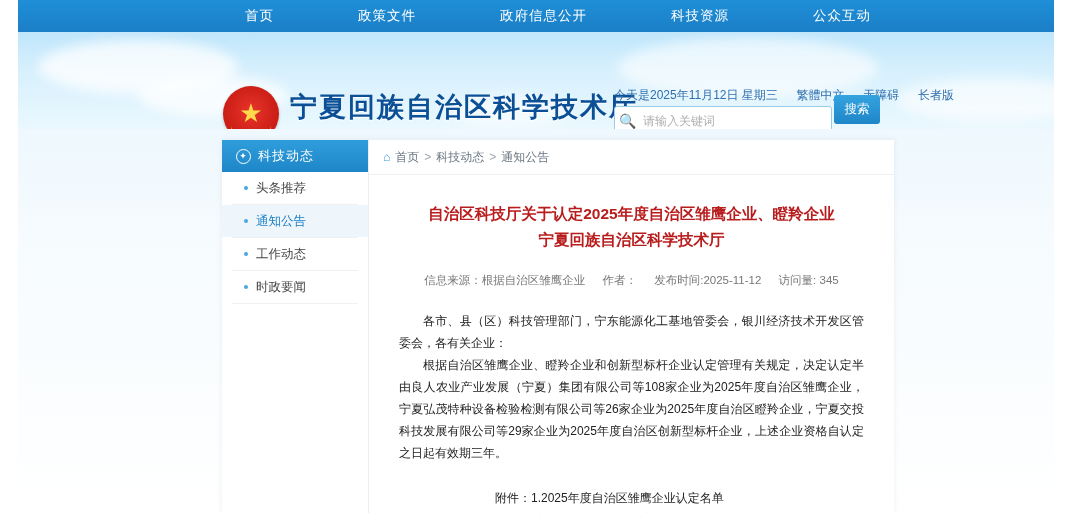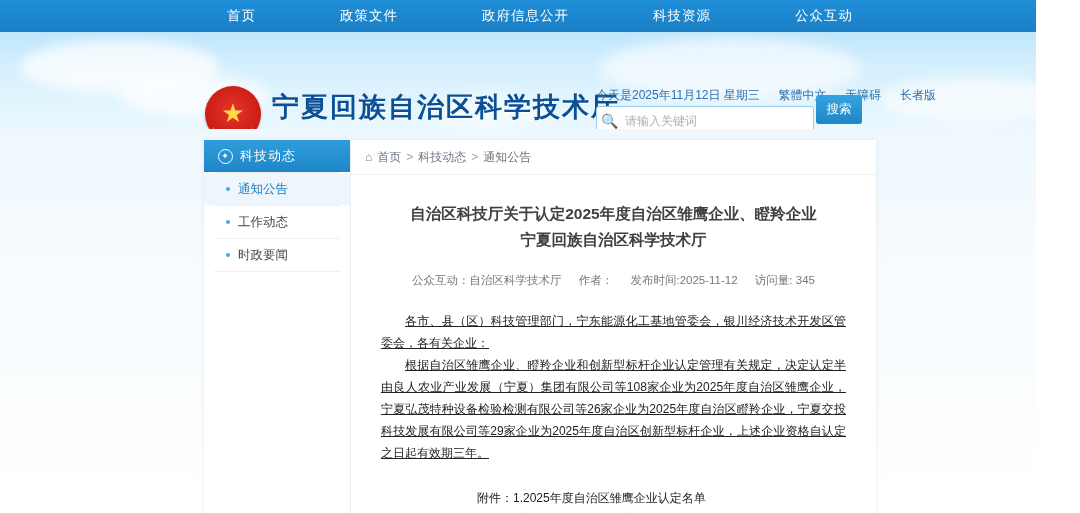--- a/index.html
+++ b/index.html
@@ -7,20 +7,21 @@
     margin: 0; padding: 0;
     width: 1080px; height: 513px;
     font-family: "Liberation Sans", sans-serif;
     background: #ffffff;
     overflow: hidden;
   }
   #page {
     position: relative;
     width: 1036px; height: 513px;
     overflow: hidden;
+    margin-left: 18px;
   }
 
   
   .topnav {
     position: absolute; top: 0; left: 0;
     width: 1080px; height: 32px;
     background: linear-gradient(180deg,#1e8fd8 0%, #1b7fc6 100%);
     display: flex; align-items: center; justify-content: center;
     gap: 0px;
   }
@@ -184,38 +185,37 @@
   .crumb .home-ico { color: #3d9ad6; margin-right: 5px; font-size: 12px;}
   .crumb a { color: #6a7682; text-decoration: none; cursor: pointer;}
   .crumb .sp { margin: 0 5px; color: #9aa6b0; }
   .crumb .cur { color: #6a7682; }
 
   .doc-title {
     margin: 26px 38px 0 38px;
     text-align: center;
     font-size: 15.5px;
     font-weight: bold;
-    color: #404040;
+    color: #b91c1c;
     line-height: 26px;
   }
   .doc-meta {
     margin-top: 20px;
     text-align: center;
     font-size: 11.5px;
     color: #777;
   }
   .doc-meta span { margin: 0 7px; }
 
   .doc-body {
     margin: 22px 30px 0 30px;
     font-size: 12px;
     color: #222;
     line-height: 22px;
     text-align: justify;
-    text-decoration: underline;
   }
   .doc-body p { margin: 0; text-indent: 2em; }
 
   .attach {
     margin: 24px 0 0 82px;
     font-size: 12px;
     color: #222;
     line-height: 21px;
   }
   .attach .lbl { }
@@ -269,20 +269,24 @@
 
   <div class="content-wrap">
     <div class="panel">
 
       <div class="sidebar">
         <div class="sidebar-head">
           <span class="hicon">✦</span>
           <span>科技动态</span>
         </div>
 
+        <div class="side-item">
+          <span class="dot"></span>
+          <span>头条推荐</span>
+        </div>
         <div class="side-sep"></div>
 
         <div class="side-item active">
           <span class="dot"></span>
           <span>通知公告</span>
         </div>
         <div class="side-sep"></div>
 
         <div class="side-item">
           <span class="dot"></span>
@@ -306,21 +310,21 @@
           <span class="sp">&gt;</span>
           <span class="cur">通知公告</span>
         </div>
 
         <div class="doc-title">
           <div>自治区科技厅关于认定2025年度自治区雏鹰企业、瞪羚企业</div>
           <div>宁夏回族自治区科学技术厅</div>
         </div>
 
         <div class="doc-meta">
-          <span>公众互动：自治区科学技术厅</span>
+          <span>信息来源：根据自治区雏鹰企业</span>
           <span>作者：</span>
           <span>发布时间:2025-11-12</span>
           <span>访问量: 345</span>
         </div>
 
         <div class="doc-body">
           <p>各市、县（区）科技管理部门，宁东能源化工基地管委会，银川经济技术开发区管委会，各有关企业：</p>
           <p>根据自治区雏鹰企业、瞪羚企业和创新型标杆企业认定管理有关规定，决定认定半由良人农业产业发展（宁夏）集团有限公司等108家企业为2025年度自治区雏鹰企业，宁夏弘茂特种设备检验检测有限公司等26家企业为2025年度自治区瞪羚企业，宁夏交投科技发展有限公司等29家企业为2025年度自治区创新型标杆企业，上述企业资格自认定之日起有效期三年。</p>
         </div>
 

